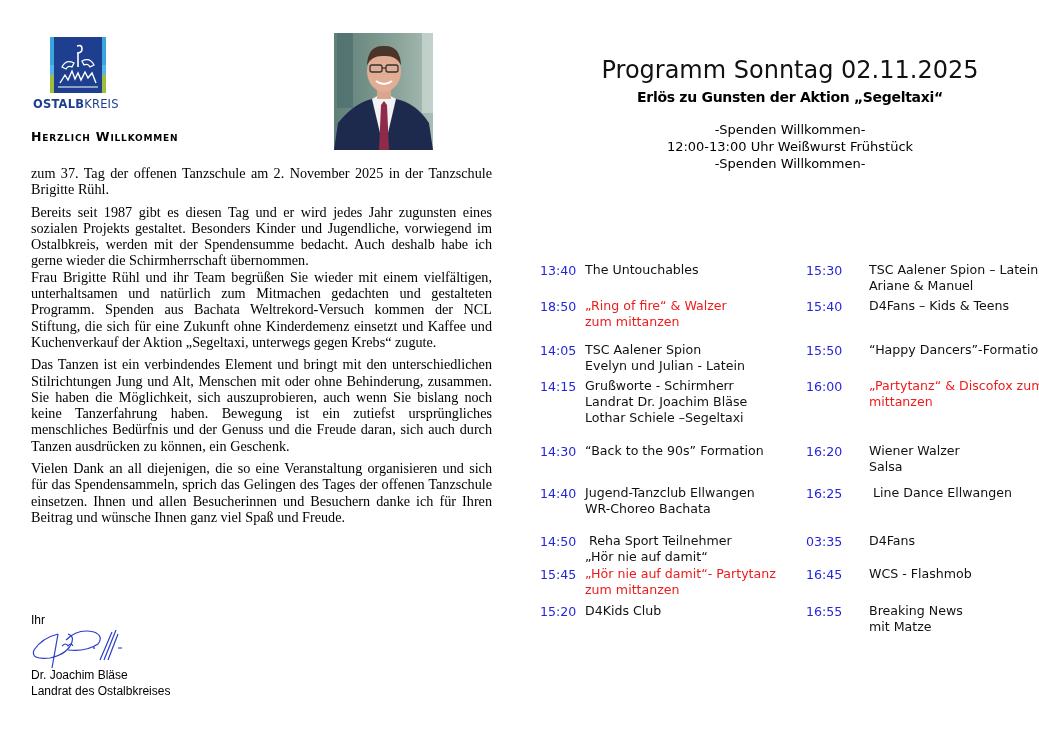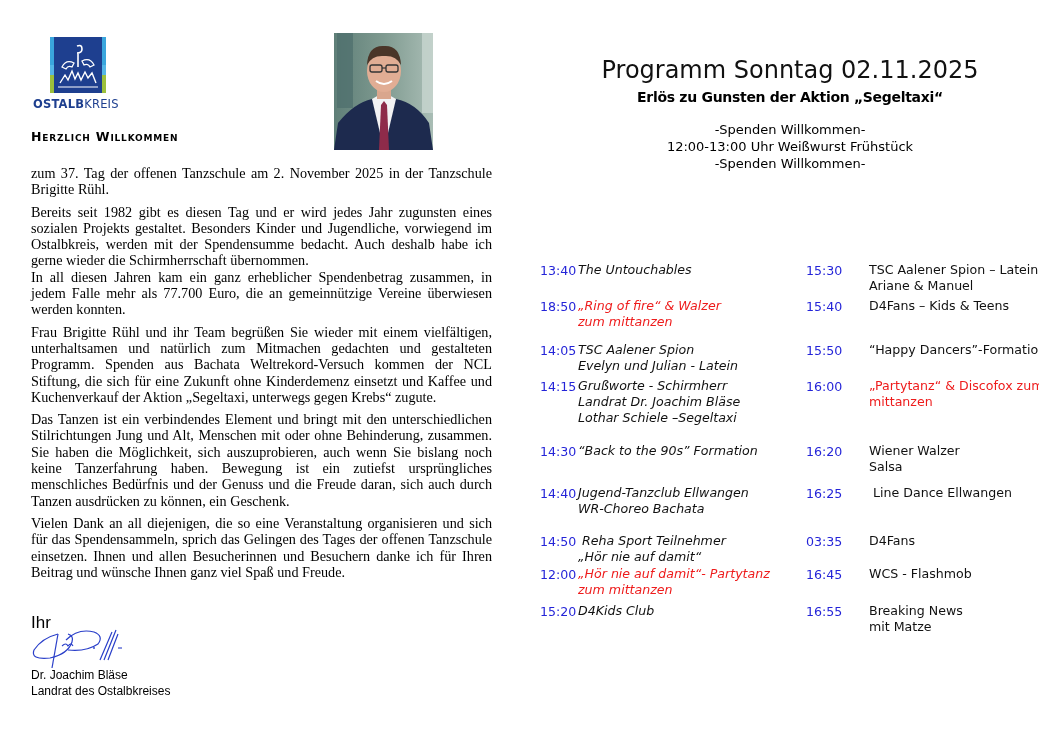--- a/index.html
+++ b/index.html
@@ -16,36 +16,36 @@
   #welcome { left:31px; top:129px; font-family:"DejaVu Sans", sans-serif; font-weight:bold; font-size:12.5px; letter-spacing:0.8px; font-variant:small-caps; }
 
   
   #photo { left:334px; top:33px; width:99px; height:117px; overflow:hidden; }
 
   
   #letter { left:31px; top:165px; width:461px; font-size:14.2px; line-height:16.3px; text-align:justify; }
   #letter p { margin:0 0 6px 0; }
   #letter p.tight { margin-bottom:0; }
 
-  #closing { left:31px; top:613px; font-family:"Liberation Sans", sans-serif; font-size:17px; }
+  #closing { left:31px; top:613px; font-family:"Liberation Sans", sans-serif; font-size:12px; }
   #signature { left:28px; top:620px; width:100px; height:52px; }
   #signer { left:31px; top:667px; font-family:"Liberation Sans", sans-serif; font-size:12px; line-height:16px; }
 
   
   #prog-title { left:560px; top:56px; width:460px; text-align:center; font-family:"DejaVu Sans", sans-serif; font-size:24px; color:#111; }
   #prog-sub { left:560px; top:89px; width:460px; text-align:center; font-family:"DejaVu Sans", sans-serif; font-weight:bold; font-size:14px; letter-spacing:-0.3px; }
   #prog-intro { left:560px; top:121px; width:460px; text-align:center; font-family:"DejaVu Sans", sans-serif; font-size:13px; line-height:17px; }
   #prog-intro div { white-space:nowrap; }
 
   
   .entry { position:absolute; font-family:"DejaVu Sans", sans-serif; font-size:12.6px; line-height:16px; }
   .entry .time { position:absolute; left:0; top:1px; color:#2424d8; }
   .entry .desc { position:absolute; white-space:nowrap; color:#111; }
   .entry.red .desc { color:#ee1c1c; }
-  .col1 .desc { left:38px;font-style:italic; }
+  .col1 .desc { left:45px; }
   .col2 .desc { left:63px; }
 </style>
 </head>
 <body>
 
 <div id="logo" class="abs">
   <svg width="56" height="56" viewBox="0 0 56 56">
     <rect x="0" y="0" width="56" height="56" fill="#1e3f8f"></rect>
     <rect x="0" y="0" width="4" height="28" fill="#3aa6dd"></rect>
     <rect x="52" y="0" width="4" height="28" fill="#3aa6dd"></rect>
@@ -84,22 +84,21 @@
     <path d="M33 32 Q34 12 50 13 Q66 12 67 32 Q62 22 50 23 Q38 22 33 32 Z" fill="#4a3528"></path>
     <rect x="36" y="32" width="12" height="7" rx="2" fill="none" stroke="#333" stroke-width="1.3"></rect>
     <rect x="52" y="32" width="12" height="7" rx="2" fill="none" stroke="#333" stroke-width="1.3"></rect>
     <path d="M48 35 h4" stroke="#333" stroke-width="1.2"></path>
     <path d="M42 48 Q50 54 58 48" stroke="#fff" stroke-width="2" fill="none"></path>
   </svg>
 </div>
 
 <div id="letter" class="abs">
   <p>zum 37. Tag der offenen Tanzschule am 2. November 2025 in der Tanzschule Brigitte Rühl.</p>
-  <p class="tight">Bereits seit 1982 gibt es diesen Tag und er wird jedes Jahr zugunsten eines sozialen Projekts gestaltet. Besonders Kinder und Jugendliche, vorwiegend im Ostalbkreis, werden mit der Spendensumme bedacht. Auch deshalb habe ich gerne wieder die Schirmherrschaft übernommen.</p>
-  <p>In all diesen Jahren kam ein ganz erheblicher Spendenbetrag zusammen, in jedem Falle mehr als 77.700 Euro, die an gemeinnützige Vereine überwiesen werden konnten.</p>
+  <p class="tight">Bereits seit 1987 gibt es diesen Tag und er wird jedes Jahr zugunsten eines sozialen Projekts gestaltet. Besonders Kinder und Jugendliche, vorwiegend im Ostalbkreis, werden mit der Spendensumme bedacht. Auch deshalb habe ich gerne wieder die Schirmherrschaft übernommen.</p>
   <p>Frau Brigitte Rühl und ihr Team begrüßen Sie wieder mit einem vielfältigen, unterhaltsamen und natürlich zum Mitmachen gedachten und gestalteten Programm. Spenden aus Bachata Weltrekord-Versuch kommen der NCL Stiftung, die sich für eine Zukunft ohne Kinderdemenz einsetzt und Kaffee und Kuchenverkauf der Aktion „Segeltaxi, unterwegs gegen Krebs“ zugute.</p>
   <p>Das Tanzen ist ein verbindendes Element und bringt mit den unterschiedlichen Stilrichtungen Jung und Alt, Menschen mit oder ohne Behinderung, zusammen. Sie haben die Möglichkeit, sich auszuprobieren, auch wenn Sie bislang noch keine Tanzerfahrung haben. Bewegung ist ein zutiefst ursprüngliches menschliches Bedürfnis und der Genuss und die Freude daran, sich auch durch Tanzen ausdrücken zu können, ein Geschenk.</p>
   <p>Vielen Dank an all diejenigen, die so eine Veranstaltung organisieren und sich für das Spendensammeln, sprich das Gelingen des Tages der offenen Tanzschule einsetzen. Ihnen und allen Besucherinnen und Besuchern danke ich für Ihren Beitrag und wünsche Ihnen ganz viel Spaß und Freude.</p>
 </div>
 
 <div id="closing" class="abs">Ihr</div>
 <div id="signature" class="abs">
   <svg width="100" height="52" viewBox="0 0 100 52">
     <path d="M30 14 Q14 18 6 30 Q2 40 22 38 Q40 34 44 22 Q46 16 40 14" stroke="#2a3fc9" stroke-width="1.2" fill="none"></path>
     <path d="M30 14 L24 48" stroke="#2a3fc9" stroke-width="1.2" fill="none"></path>
@@ -163,21 +162,21 @@
     <div class="desc">
         <div>Jugend-Tanzclub Ellwangen</div>
         <div>WR-Choreo Bachata</div>
       </div>
   </div>
   <div class="entry col1" style="left:540px;top:533px;">
     <span class="time">14:50</span>
     <div class="desc" style="white-space:pre;"><div> Reha Sport Teilnehmer</div><div>„Hör nie auf damit“</div></div>
   </div>
   <div class="entry col1 red" style="left:540px;top:566px;">
-    <span class="time">12:00</span>
+    <span class="time">15:45</span>
     <div class="desc">
         <div>„Hör nie auf damit“- Partytanz</div>
         <div>zum mittanzen</div>
       </div>
   </div>
   <div class="entry col1" style="left:540px;top:603px;">
     <span class="time">15:20</span>
     <div class="desc">
         <div>D4Kids Club</div>
       </div>

